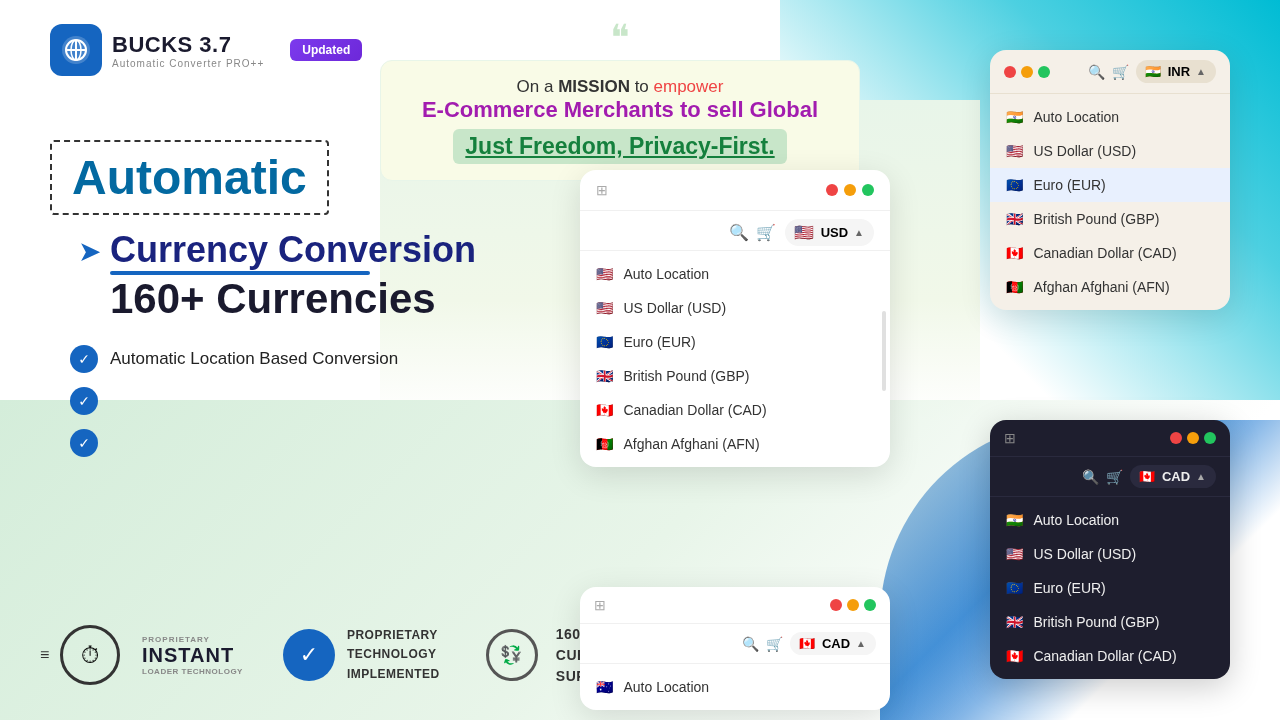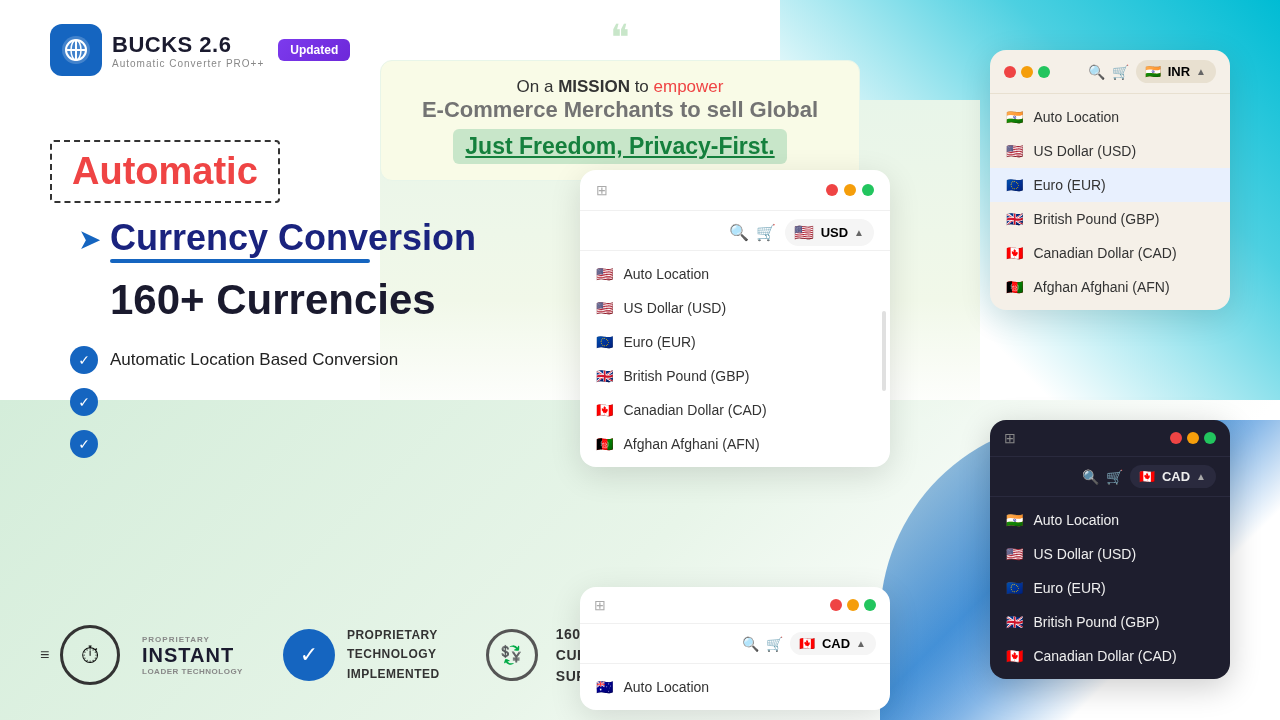--- a/index.html
+++ b/index.html
@@ -95,21 +95,21 @@
       color: #888;
       letter-spacing: 1px;
     }
     .updated-badge {
       background: linear-gradient(135deg, #7c3aed, #6d28d9);
       color: white;
       font-size: 12px;
       font-weight: 600;
       padding: 4px 12px;
       border-radius: 6px;
-      margin-left: 4px;
+      margin-left: 16px;
     }
 
     
     .mission-box {
       position: absolute;
       top: 20px;
       left: 380px;
       width: 480px;
       text-align: center;
     }
@@ -129,21 +129,21 @@
       font-size: 17px;
       color: #333;
     }
     .mission-line1 .empower {
       color: #ef4444;
       font-weight: 400;
     }
     .mission-line2 {
       font-size: 22px;
       font-weight: 800;
-      color: #737373;
+      color: #a21caf;
     }
     .mission-line3-box {
       background: #c8e6c9;
       border-radius: 6px;
       padding: 4px 12px;
       margin-top: 6px;
       display: inline-block;
     }
     .mission-line3 {
       font-size: 23px;
@@ -157,23 +157,23 @@
       position: absolute;
       top: 140px;
       left: 50px;
       width: 500px;
     }
     .automatic-badge {
       display: inline-block;
       border: 2px dashed #333;
       border-radius: 4px;
       padding: 8px 20px;
-      font-size: 38px;
+      font-size: 48px;
       font-weight: 900;
-      color: #ef4444;
+      color: #0369a1;
       margin-bottom: 8px;
       position: relative;
     }
     .currency-conv-title {
       font-size: 36px;
       font-weight: 800;
       color: #1a237e;
       padding-left: 60px;
       position: relative;
     }
@@ -192,21 +192,21 @@
       left: 28px;
       top: 6px;
       color: #1565c0;
       font-size: 28px;
     }
     .currencies-count {
       font-size: 42px;
       font-weight: 900;
       color: #1a1a2e;
       padding-left: 60px;
-      margin-top: 17px;
+      margin-top: 4px;
     }
 
     .features-list {
       margin-top: 22px;
       display: flex;
       flex-direction: column;
       gap: 14px;
       padding-left: 20px;
     }
     .feature-item {
@@ -386,21 +386,21 @@
     <div class="logo-icon">
       <svg width="32" height="32" viewBox="0 0 32 32">
         <circle cx="16" cy="16" r="14" fill="white" opacity="0.2"></circle>
         <circle cx="16" cy="16" r="10" fill="none" stroke="white" stroke-width="2"></circle>
         <line x1="16" y1="6" x2="16" y2="26" stroke="white" stroke-width="2"></line>
         <line x1="6" y1="16" x2="26" y2="16" stroke="white" stroke-width="2"></line>
         <ellipse cx="16" cy="16" rx="5" ry="10" fill="none" stroke="white" stroke-width="1.5"></ellipse>
       </svg>
     </div>
     <div class="logo-text-area">
-      <span class="logo-title">BUCKS 2.6</span>
+      <span class="logo-title">BUCKS 3.7</span>
       <span class="logo-subtitle">Automatic Converter PRO++</span>
     </div>
     <span class="updated-badge">Updated</span>
   </div>
 
   <div class="mission-box">
     <div class="quote-marks">❝</div>
     <div class="mission-text-box">
       <div class="mission-line1">
         On a <strong>MISSION</strong> to <span class="empower">empower</span>

